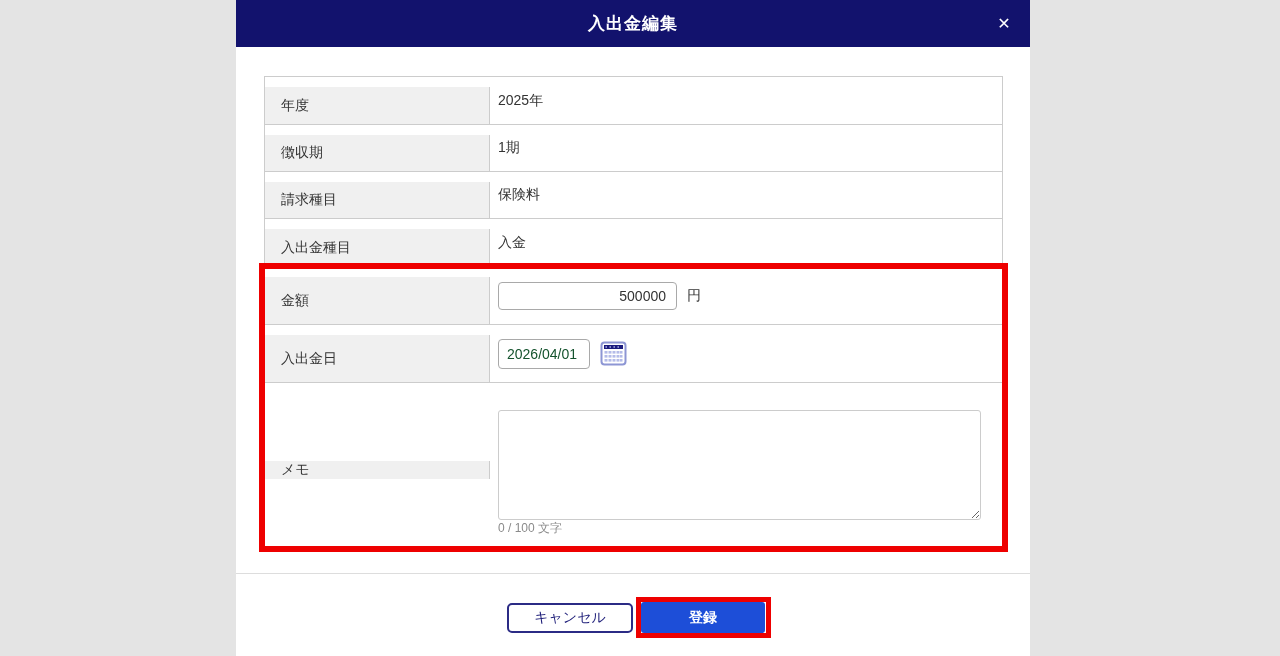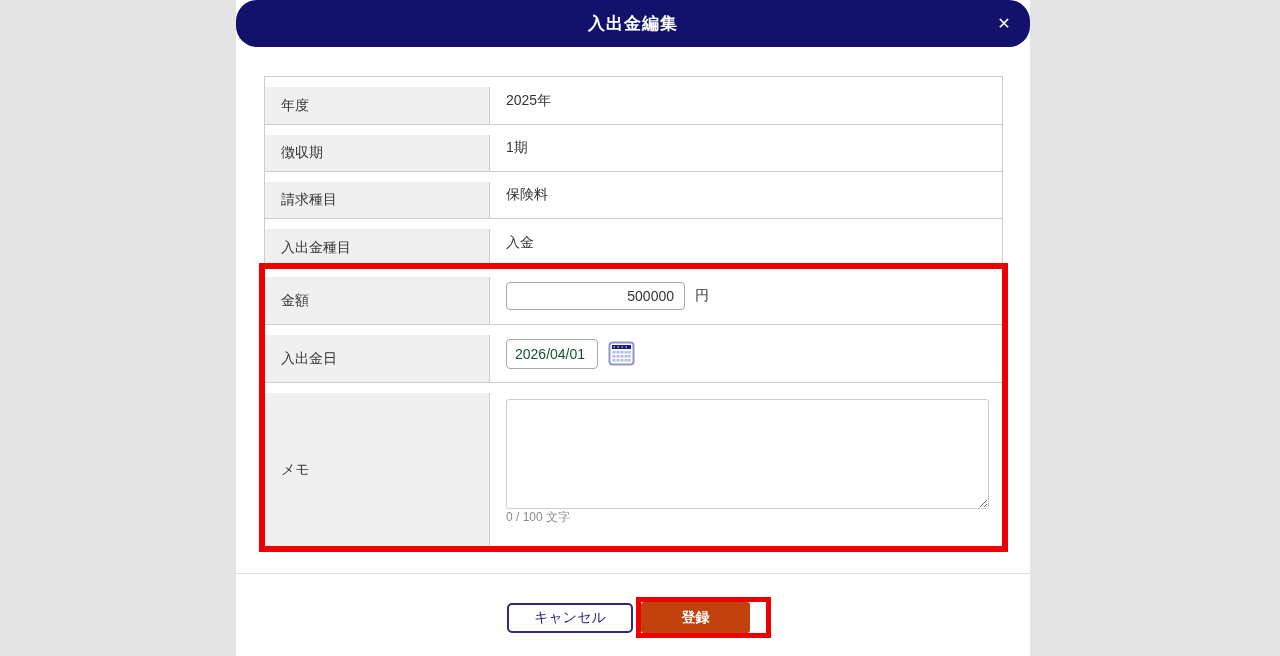--- a/index.html
+++ b/index.html
@@ -13,50 +13,49 @@
   }
   .modal {
     position:absolute; left:236px; top:0;
     width:794px; height:656px;
     background:#ffffff;
   }
   
   .modal-header {
     position:relative; height:47px;
     background:#12126d;
-    border-radius:21px;
   }
   .modal-title {
     text-align:center; line-height:47px;
     color:#ffffff; font-size:17px; font-weight:700; letter-spacing:1px;
   }
   .close-btn {
     position:absolute; right:10px; top:0; height:47px; width:32px;
     background:none; border:none; color:#ffffff;
     font-size:16px; cursor:pointer; line-height:47px;
     font-family:"Liberation Sans",sans-serif;
   }
   
   .form-table {
     position:absolute; left:28px; top:76px; width:739px;
     border:1px solid #ccc; border-bottom:none;
     background:#fff;
   }
   .trow { display:flex; border-bottom:1px solid #ccc; }
   .h48 { height:48px; } .h47 { height:47px; }
-  .h58 { height:58px; } .h165 { height:165px; }
+  .h58 { height:58px; } .h165 { height:165px;align-items:center; }
   .tlabel {
     width:225px; flex:0 0 225px;
     background:#f0f0f0; border-right:1px solid #ccc;
     display:flex; align-items:center;
     padding-left:16px; font-size:14px; color:#333;margin-top:10px;
   }
   .tvalue {
     flex:1; display:flex; align-items:center;
-    padding-left:16px; font-size:14px; color:#333;
+    padding-left:8px; font-size:14px; color:#333;
   }
   .tvalue.memo-cell {
     flex-direction:column; align-items:flex-start; justify-content:flex-start;
     padding-top:16px;
   }
   .amount-input {
     width:179px; height:28px;
     border:1px solid #a9a9a9; border-radius:4px;
     text-align:right; padding:0 10px; font-size:14px; color:#333;
     font-family:"Liberation Sans",sans-serif;
@@ -87,22 +86,22 @@
     position:absolute; left:0; top:573px; width:794px; height:1px;
     background:#dddddd;
   }
   .cancel-btn {
     position:absolute; left:271px; top:603px; width:126px; height:30px;
     background:#ffffff; border:2px solid #2b2b85; border-radius:5px;
     color:#1c1c78; font-weight:400; font-size:14px; cursor:pointer;
     font-family:"Liberation Sans",sans-serif;
   }
   .submit-btn {
-    position:absolute; left:405px; top:602px; width:109px; height:31px;
-    background:#c2410c; border:none; border-radius:3px;
+    position:absolute; left:405px; top:602px; width:124px; height:31px;
+    background:#1d4ed8; border:none; border-radius:3px;
     color:#ffffff; font-weight:700; font-size:14px; cursor:pointer;
     font-family:"Liberation Sans",sans-serif;
   }
   
   .annot { position:absolute; border-style:solid; border-color:#ee0000; pointer-events:none; }
   .annot-form   { left:23px;  top:263px; width:749px; height:289px; border-width:6px; }
   .annot-submit { left:400px; top:597px; width:135px; height:41px;  border-width:5px; }
 </style>
 </head>
 <body>

